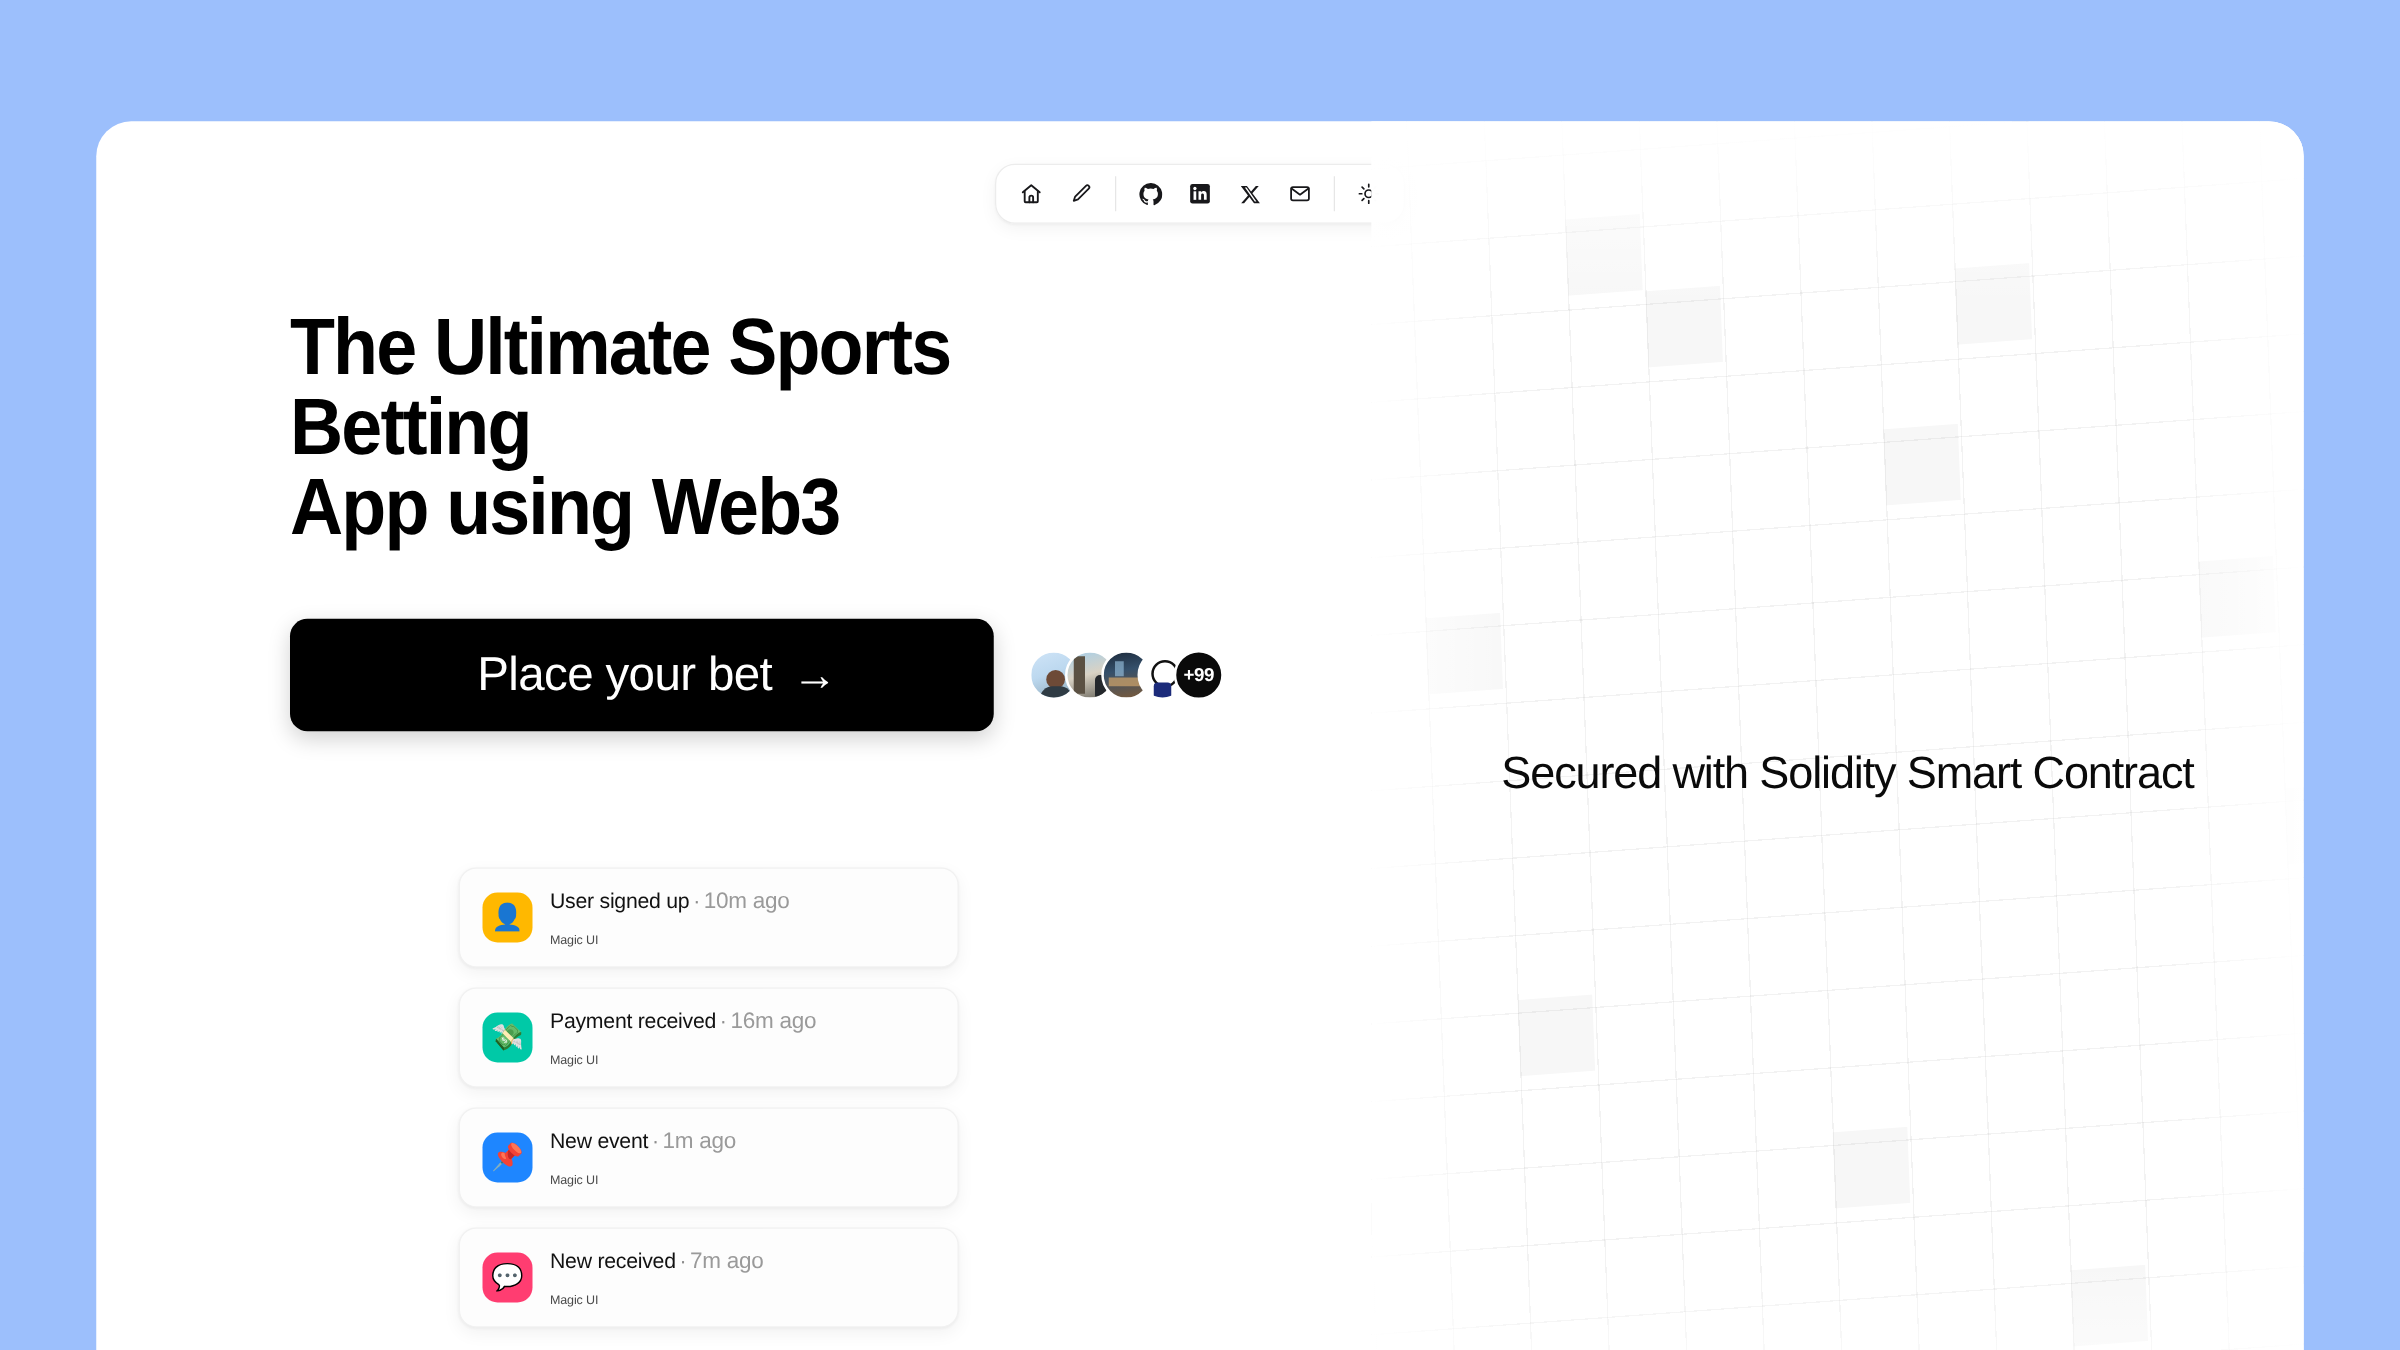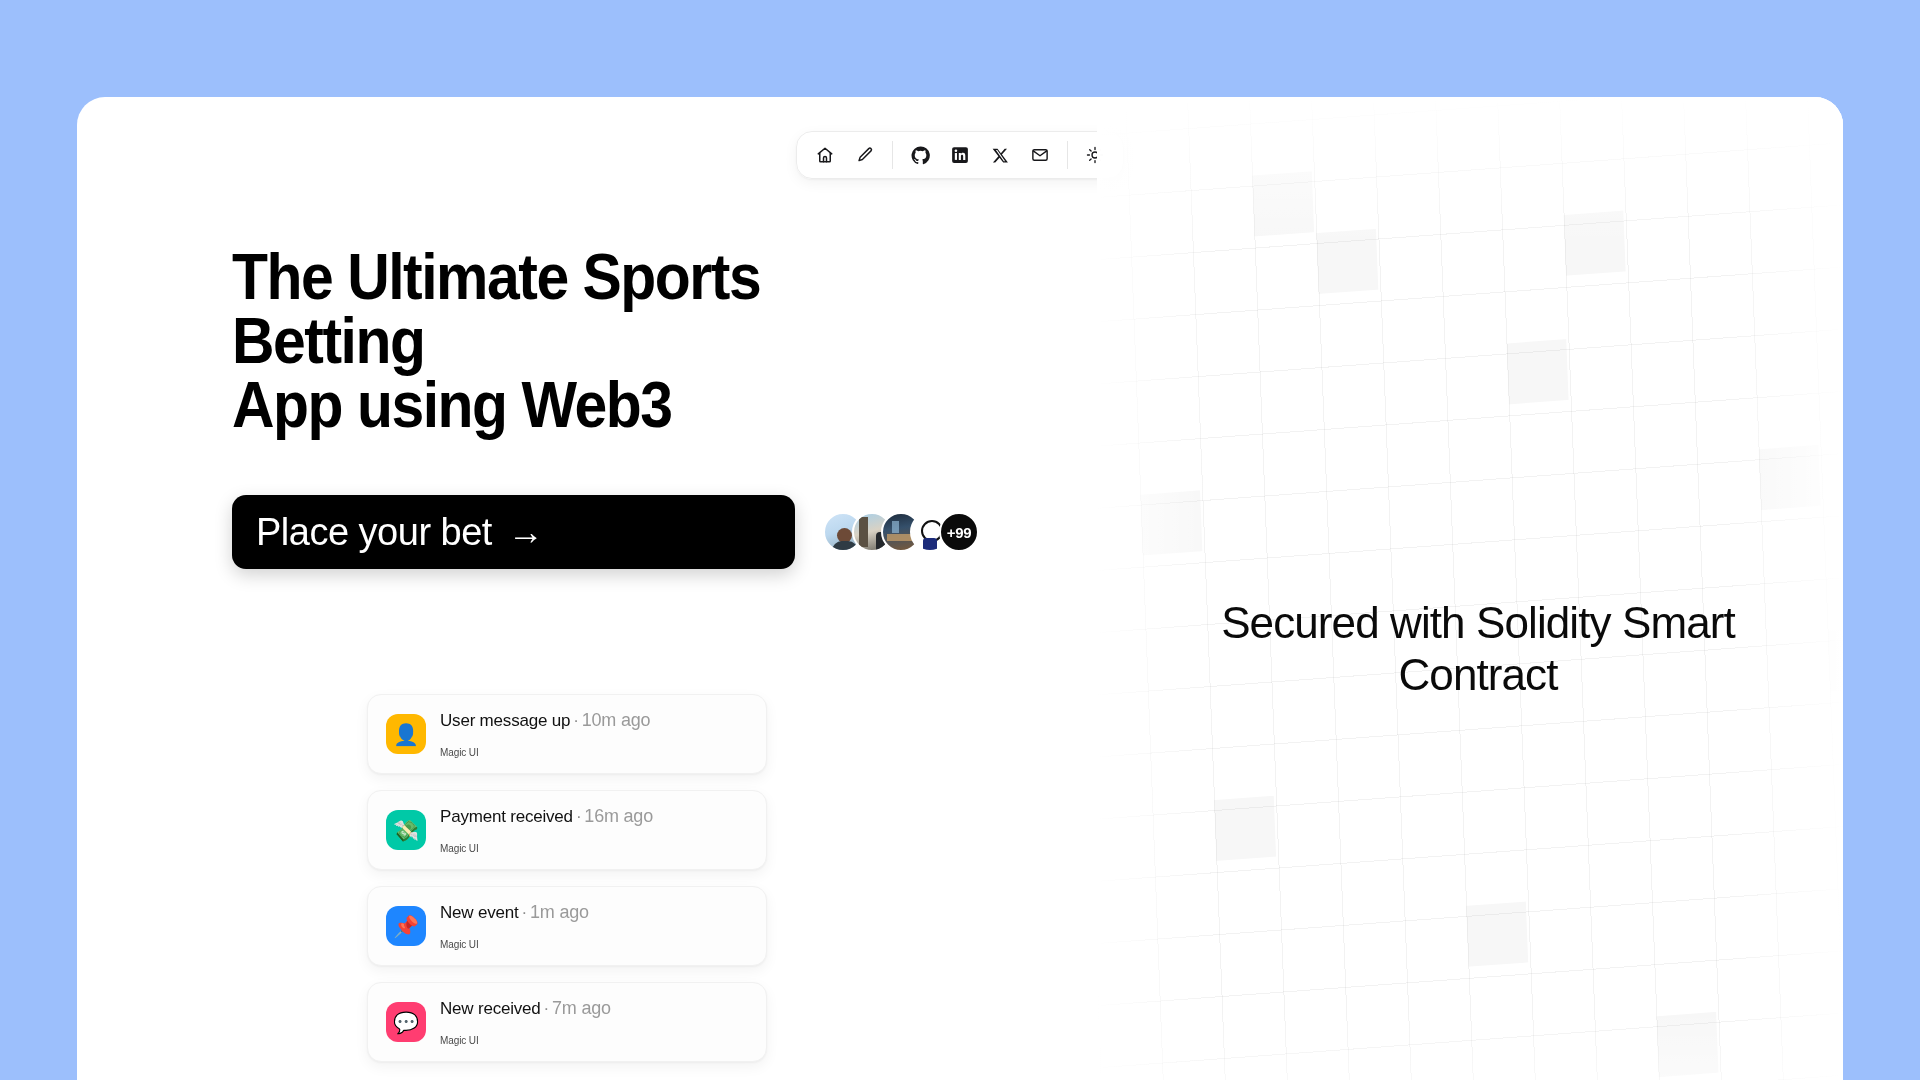--- a/index.html
+++ b/index.html
@@ -75,22 +75,22 @@
     width:760px;
     transform:scaleX(0.92);
     transform-origin:left top;
   }
   #cta-row {
     display:flex; align-items:center;
     gap:28px;
     margin-top:58px;
   }
   #cta-button {
-    display:flex; align-items:center; 
-    width:563px; height:74px;
+    display:flex; align-items:center; justify-content:center;
+    width:563px; height:90px;
     background:#000;
     color:#fff;
     border:none; cursor:pointer;
     border-radius:14px;
     font-family:"Liberation Sans", sans-serif;
     font-size:38px;
     font-weight:400;
     letter-spacing:-0.5px;
     box-shadow:0 6px 18px rgba(0,0,0,0.18);
     white-space:nowrap;
@@ -207,21 +207,21 @@
     position:absolute; inset:0;
     background:
       linear-gradient(to right, #fff 0%, rgba(255,255,255,0.0) 16%, rgba(255,255,255,0.0) 84%, #fff 100%),
       linear-gradient(to bottom, #fff 0%, rgba(255,255,255,0.0) 14%, rgba(255,255,255,0.0) 86%, #fff 100%);
     pointer-events:none;
   }
   #secured-text {
     position:absolute;
     left:16px; right:0; top:500px;
     text-align:center;
-    font-size:44px;
+    font-size:36px;
     line-height:1.18;
     letter-spacing:-0.9px;
     color:#0a0a0a;
     padding:0 42px;
   }
 </style>
 </head>
 <body>
 
 <div id="page">
@@ -341,21 +341,21 @@
     </div>
 
     <div id="notifications">
 
       <div class="notif">
         <div class="notif-icon" style="background:#FFB800">
           <span>👤</span>
         </div>
         <div class="notif-body">
           <div class="notif-title">
-            <span>User message up</span><span class="dot">·</span><span class="notif-time">10m ago</span>
+            <span>User signed up</span><span class="dot">·</span><span class="notif-time">10m ago</span>
           </div>
           <div class="notif-sub">Magic UI</div>
         </div>
       </div>
 
       <div class="notif">
         <div class="notif-icon" style="background:#00C9A7">
           <span>💸</span>
         </div>
         <div class="notif-body">

